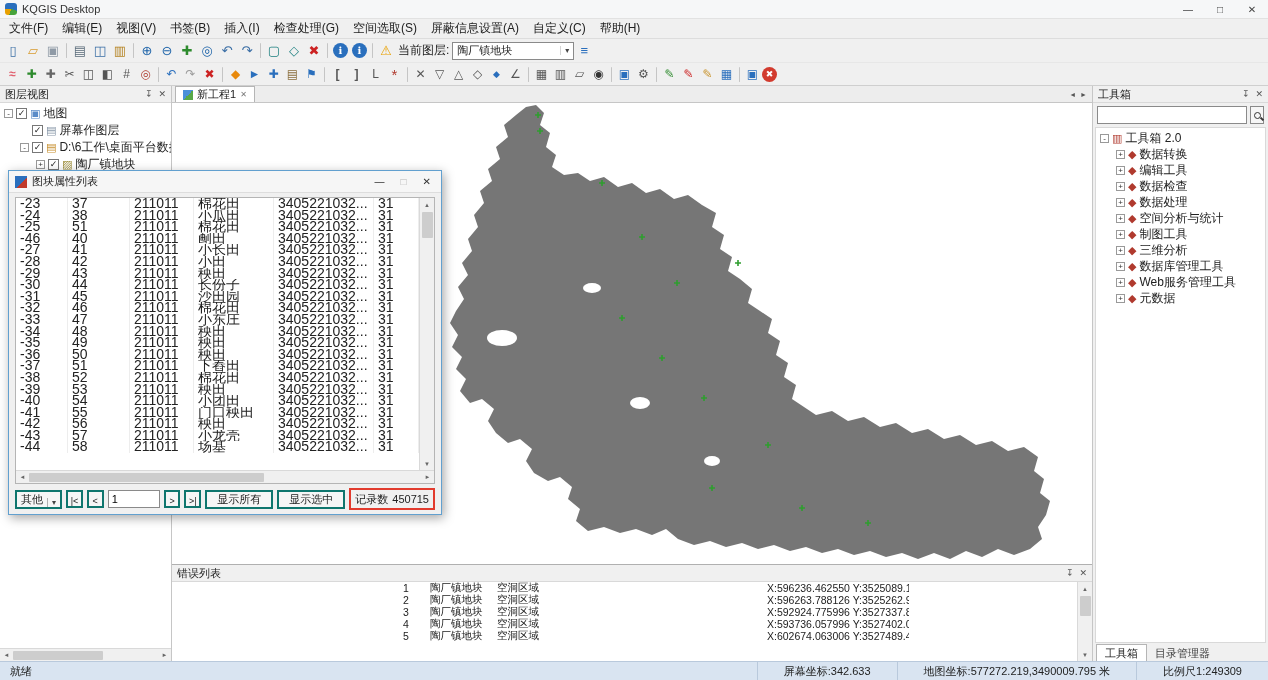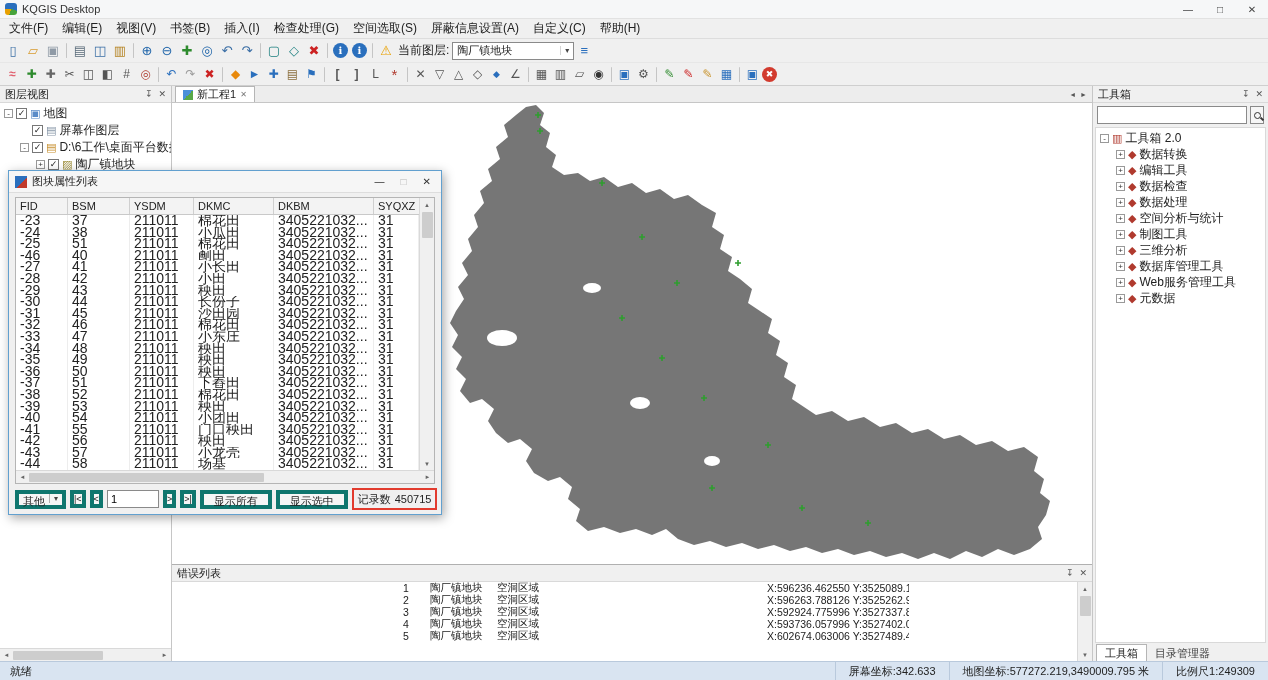--- a/index.html
+++ b/index.html
@@ -86,21 +86,21 @@
 .tb-tree{flex:1;background:#fff;border:1px solid #d9d9d9;margin:0 2px;padding-top:2px;overflow:hidden}
 .tb-tree .trow{height:16px}
 .tb-tree .trow[data-level="1"]{padding-left:20px}
 .rp-tabs{height:18px;display:flex;align-items:flex-end;padding-left:3px;background:#f0f0f0;flex:none}
 .rp-tab{padding:1px 8px;font-size:11px;border:1px solid #b5b5b5;border-bottom:none;background:#fff;height:17px;display:flex;align-items:center}
 .rp-tab.inactive{background:#f0f0f0;border:none;height:16px;color:#444}
 
 .statusbar{height:19px;background:#d9e4f1;display:flex;align-items:center;font-size:11px;border-top:1px solid #b9c9dc}
 .sb-left{padding:0 10px}
 .sb-spacer{flex:1}
-.sb-field{padding:0 13px;border-left:1px solid #b9c9dc;height:100%;display:flex;align-items:center;white-space:nowrap}
+.sb-field{padding:0 26px;border-left:1px solid #b9c9dc;height:100%;display:flex;align-items:center;white-space:nowrap}
 
 .dialog{position:absolute;left:8px;top:170px;width:434px;height:345px;background:#f0f0f0;border:1px solid #62a0cf;box-shadow:2px 3px 10px rgba(0,0,0,.35);display:flex;flex-direction:column;z-index:50}
 .dlg-title{height:22px;background:#f6f6f6;display:flex;align-items:center;padding:0 6px;gap:5px;border-bottom:1px solid #ddd;flex:none}
 .dlg-icon{width:12px;height:12px;background:linear-gradient(135deg,#2a6fbd 55%,#c0392b 55%)}
 .dlg-name{font-size:11px}
 .dlg-btns{margin-left:auto;display:flex;gap:16px;font-size:10px;color:#333;padding-right:4px}
 .dlg-max{color:#b5b5b5}
 .attr-wrap{flex:1;display:flex;flex-direction:column;margin:4px 6px 0;background:#fff;border:1px solid #b5b5b5;overflow:hidden}
 .attr-main{flex:1;display:flex;overflow:hidden}
 .attr-colwrap{flex:1;display:flex;flex-direction:column;min-width:0;overflow:hidden}
@@ -110,21 +110,21 @@
 .c-bsm{width:62px;flex:none}
 .c-ysdm{width:64px;flex:none}
 .c-dkmc{width:80px;flex:none}
 .c-dkbm{width:100px;flex:none}
 .c-syqxz{flex:1;border-right:none}
 .attr-body{flex:1;overflow:hidden}
 .attr-row{height:11.6px;display:flex;font-size:14px;line-height:11.6px}
 .acell{padding:0 4px;border-right:1px solid #ededed;overflow:hidden;white-space:nowrap}
 .attr-hscroll{height:13px;background:#f0f0f0;border-top:1px solid #d9d9d9;display:flex;align-items:center;flex:none}
 .dlg-footer{height:30px;display:flex;align-items:center;gap:4px;padding:0 6px;flex:none}
-.btn{border:4px solid #0f766e;background:#f6f6f6;display:flex;align-items:flex-start;justify-content:center;font-size:11px;white-space:nowrap}
+.btn{border:2px solid #0f766e;background:#f6f6f6;display:flex;align-items:flex-end;justify-content:center;font-size:11px;white-space:nowrap}
 .btn-other{height:19px;padding:0 4px;gap:4px}
 .btn-other .oarrow{border-left:1px solid #b0b0b0;padding-left:4px;font-size:8px;color:#444}
 .btn-nav{width:18px;height:18px;font-size:9px}
 .page-input{width:52px;height:18px;border:1px solid #8a8a8a;background:#fff;font-size:11px;padding:0 3px;font-family:inherit}
 .btn-show{height:19px;padding:0 10px}
 .record-box{margin-left:auto;border:2px solid #e23b2e;padding:1px 4px;font-size:11px;display:flex;align-items:center;gap:4px;height:22px;white-space:nowrap}
 </style>
 </head>
 <body>
 
@@ -636,28 +636,20 @@
     <span class="dlg-btns">
       <span data-name="dialog-minimize-button">—</span>
       <span class="dlg-max" data-name="dialog-maximize-button">□</span>
       <span data-name="dialog-close-button">✕</span>
     </span>
   </div>
 
   <div class="attr-wrap">
     <div class="attr-main">
       <div class="attr-colwrap">
-        <div class="attr-head" data-name="attribute-table-header">
-          <span class="ah c-fid" data-name="column-fid">FID</span>
-          <span class="ah c-bsm" data-name="column-bsm">BSM</span>
-          <span class="ah c-ysdm" data-name="column-ysdm">YSDM</span>
-          <span class="ah c-dkmc" data-name="column-dkmc">DKMC</span>
-          <span class="ah c-dkbm" data-name="column-dkbm">DKBM</span>
-          <span class="ah c-syqxz" data-name="column-syqxz">SYQXZ</span>
-        </div>
         <div class="attr-body" data-name="attribute-table-body">
 
             <div class="attr-row" data-name="table-row">
               <span class="acell c-fid" data-name="cell-fid">-23</span>
               <span class="acell c-bsm" data-name="cell-bsm">37</span>
               <span class="acell c-ysdm" data-name="cell-ysdm">211011</span>
               <span class="acell c-dkmc" data-name="cell-dkmc">棉花田</span>
               <span class="acell c-dkbm" data-name="cell-dkbm">3405221032...</span>
               <span class="acell c-syqxz" data-name="cell-syqxz">31</span>
             </div>

